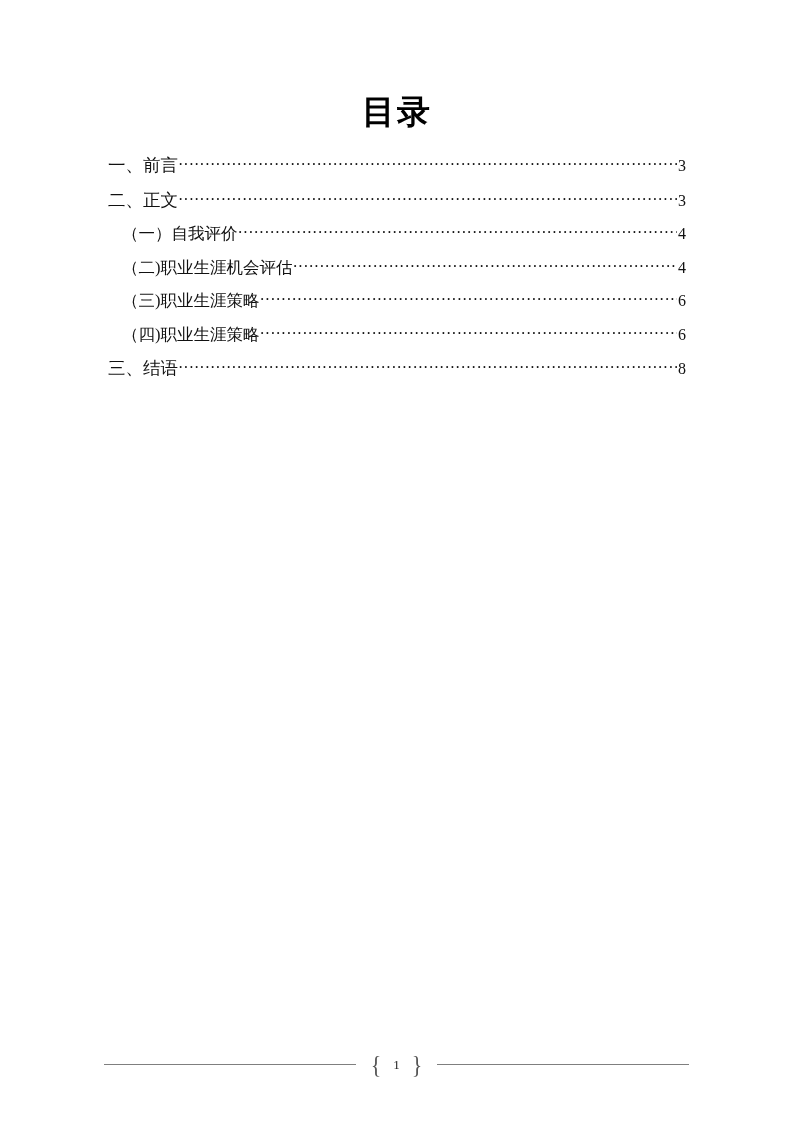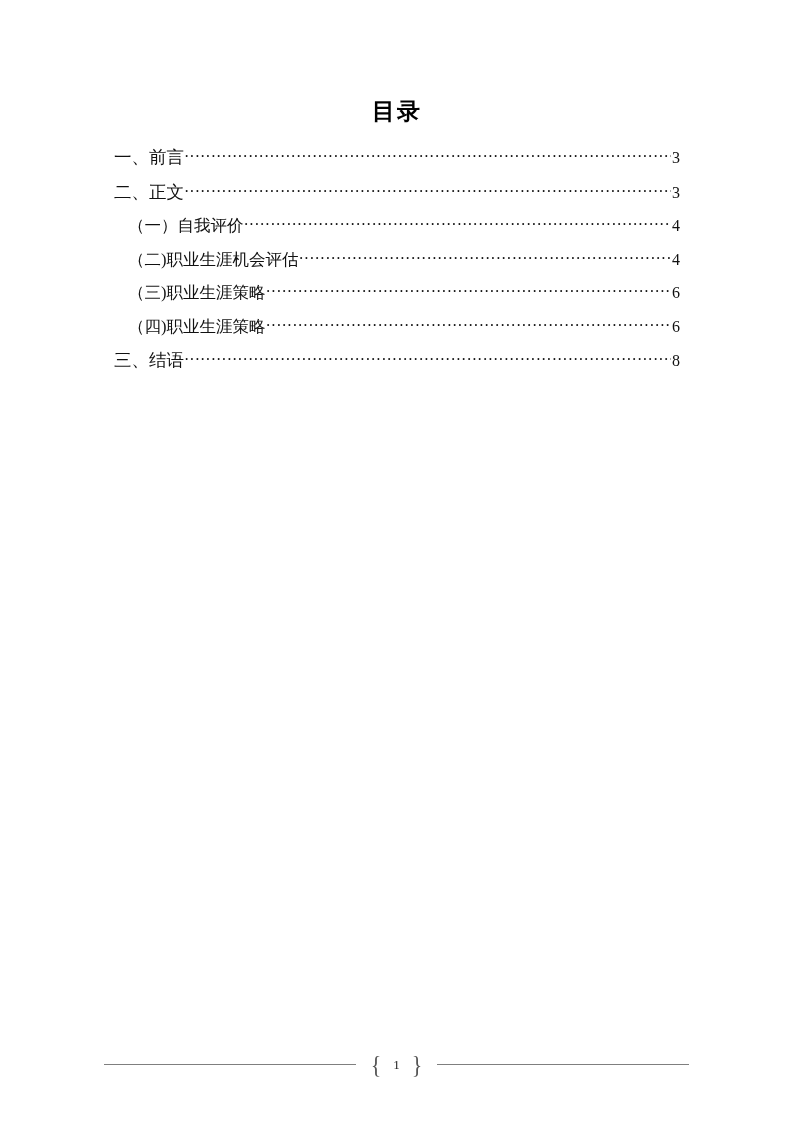--- a/index.html
+++ b/index.html
@@ -18,28 +18,28 @@
   }
   .content {
     position: absolute;
     left: 108px;
     top: 90px;
     width: 578px;
   }
   .toc-title {
     text-align: center;
     font-family: Liberation Serif, serif;
-    font-size: 23px;
+    font-size: 33px;
     font-weight: bold;
     letter-spacing: 2px;
-    margin: 6px 0 22px 0;
+    margin: 0 0 22px 0;
     color: #000;
   }
   .toc-list {
-    margin: 6px;
+    margin: 0;
     padding: 0;
     list-style: none;
   }
   .toc-entry {
     display: flex;
     align-items: baseline;
     font-size: 17px;
     line-height: 1.0;
     margin-bottom: 17px;
     white-space: nowrap;

